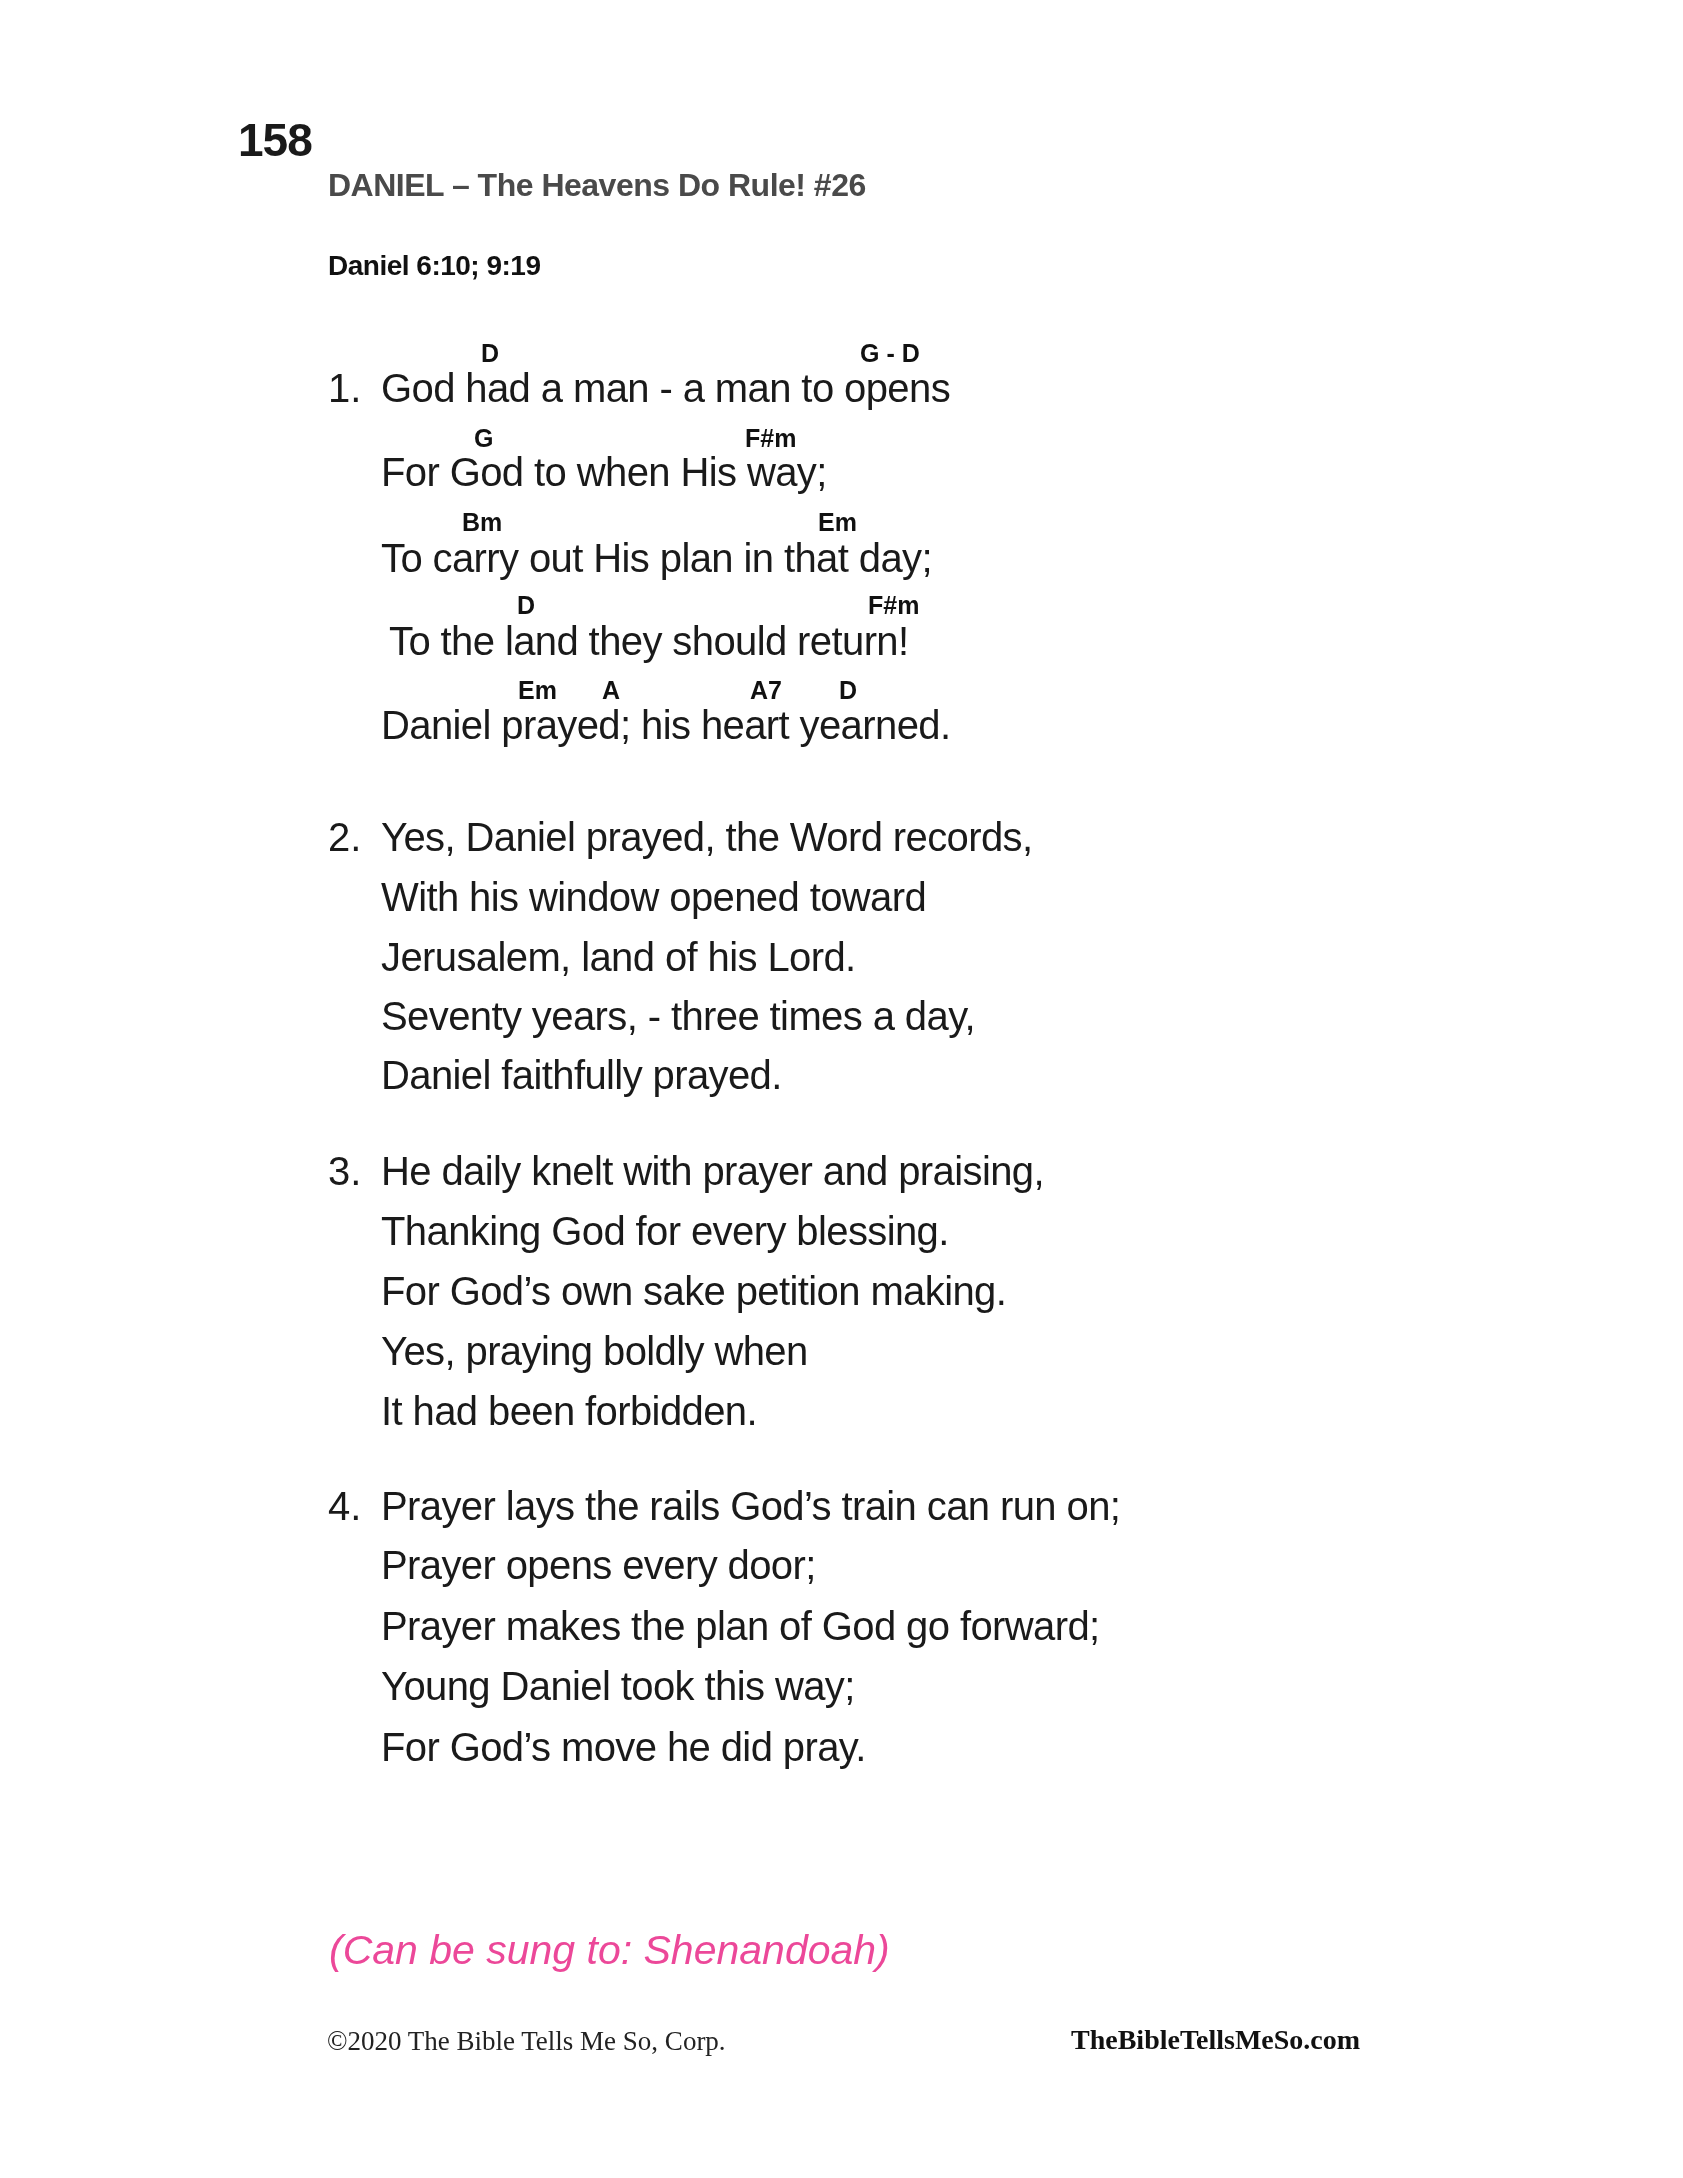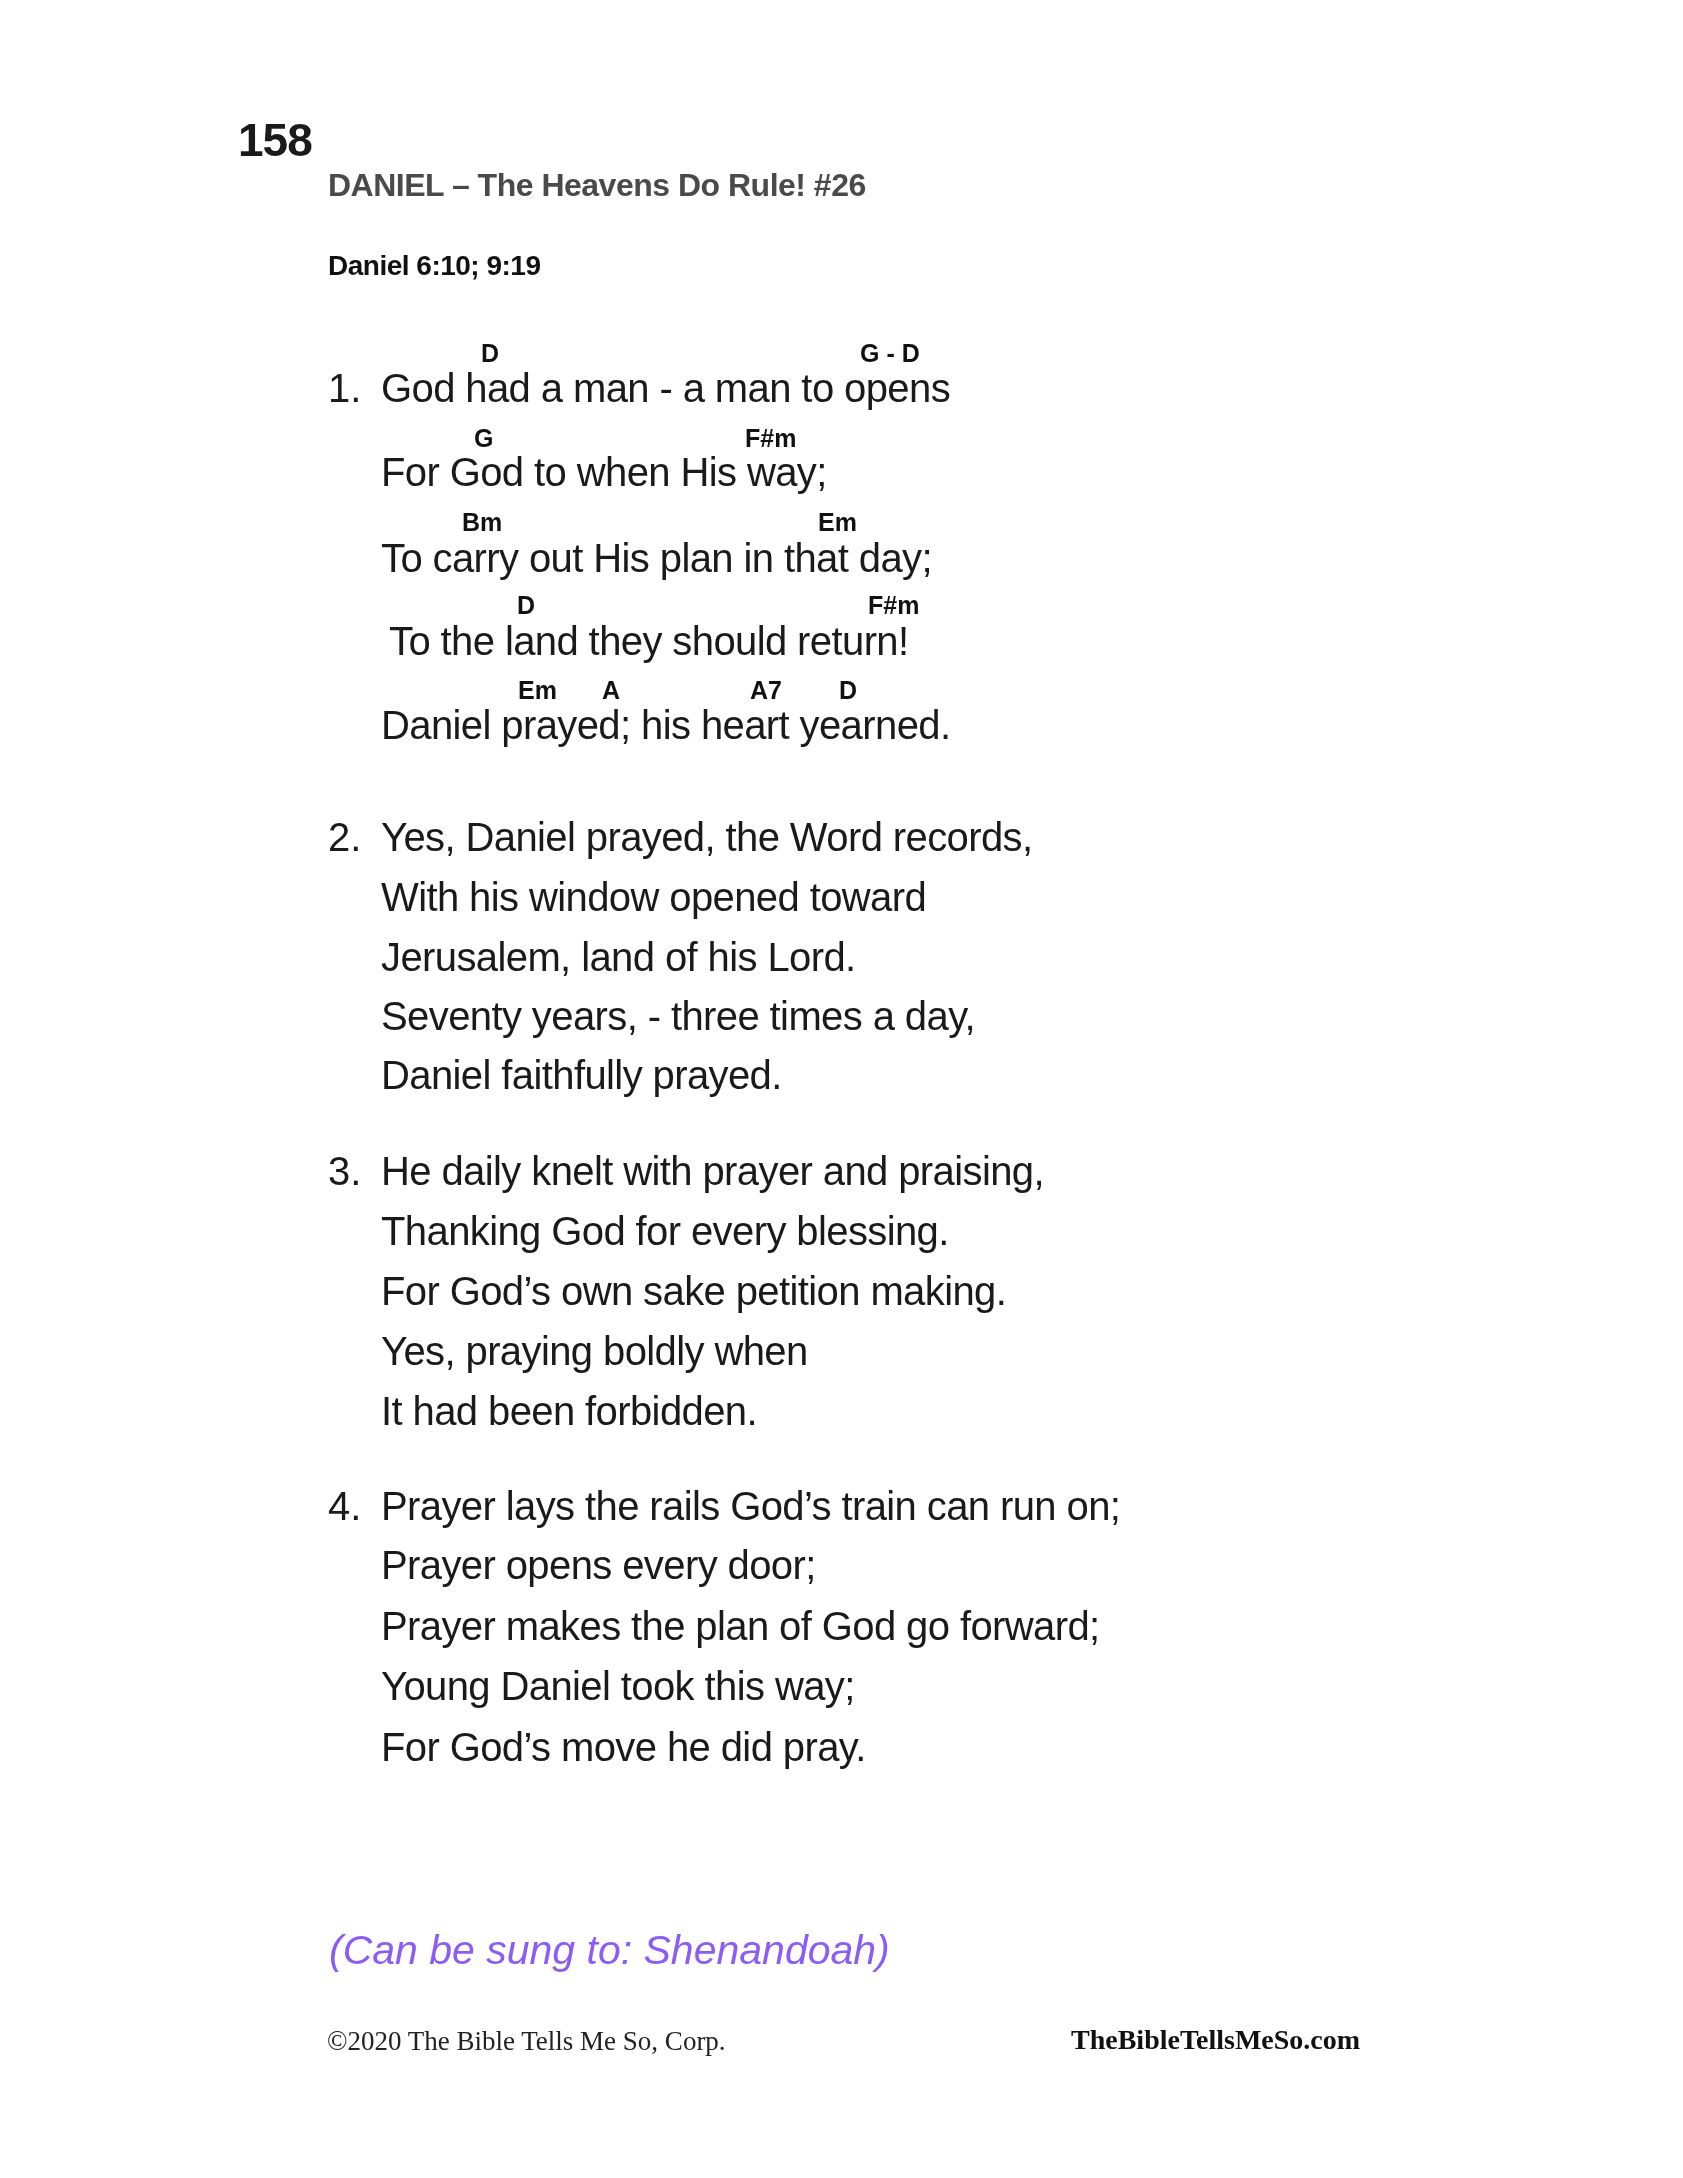--- a/index.html
+++ b/index.html
@@ -52,21 +52,21 @@
       font-size: 25px;
       font-weight: bold;
       line-height: 28px;
       color: #111111;
     }
     .tune-note {
       left: 329px; top: 1925px;
       font-size: 41px;
       font-style: italic;
       line-height: 50px;
-      color: #8b5cf6;
+      color: #ec4899;
     }
     .footer-copyright {
       left: 327px; top: 2026px;
       font-family: "Liberation Serif", serif;
       font-size: 27px;
       line-height: 30px;
       color: #222222;
     }
     .footer-website {
       left: 1071px; top: 2025px;

